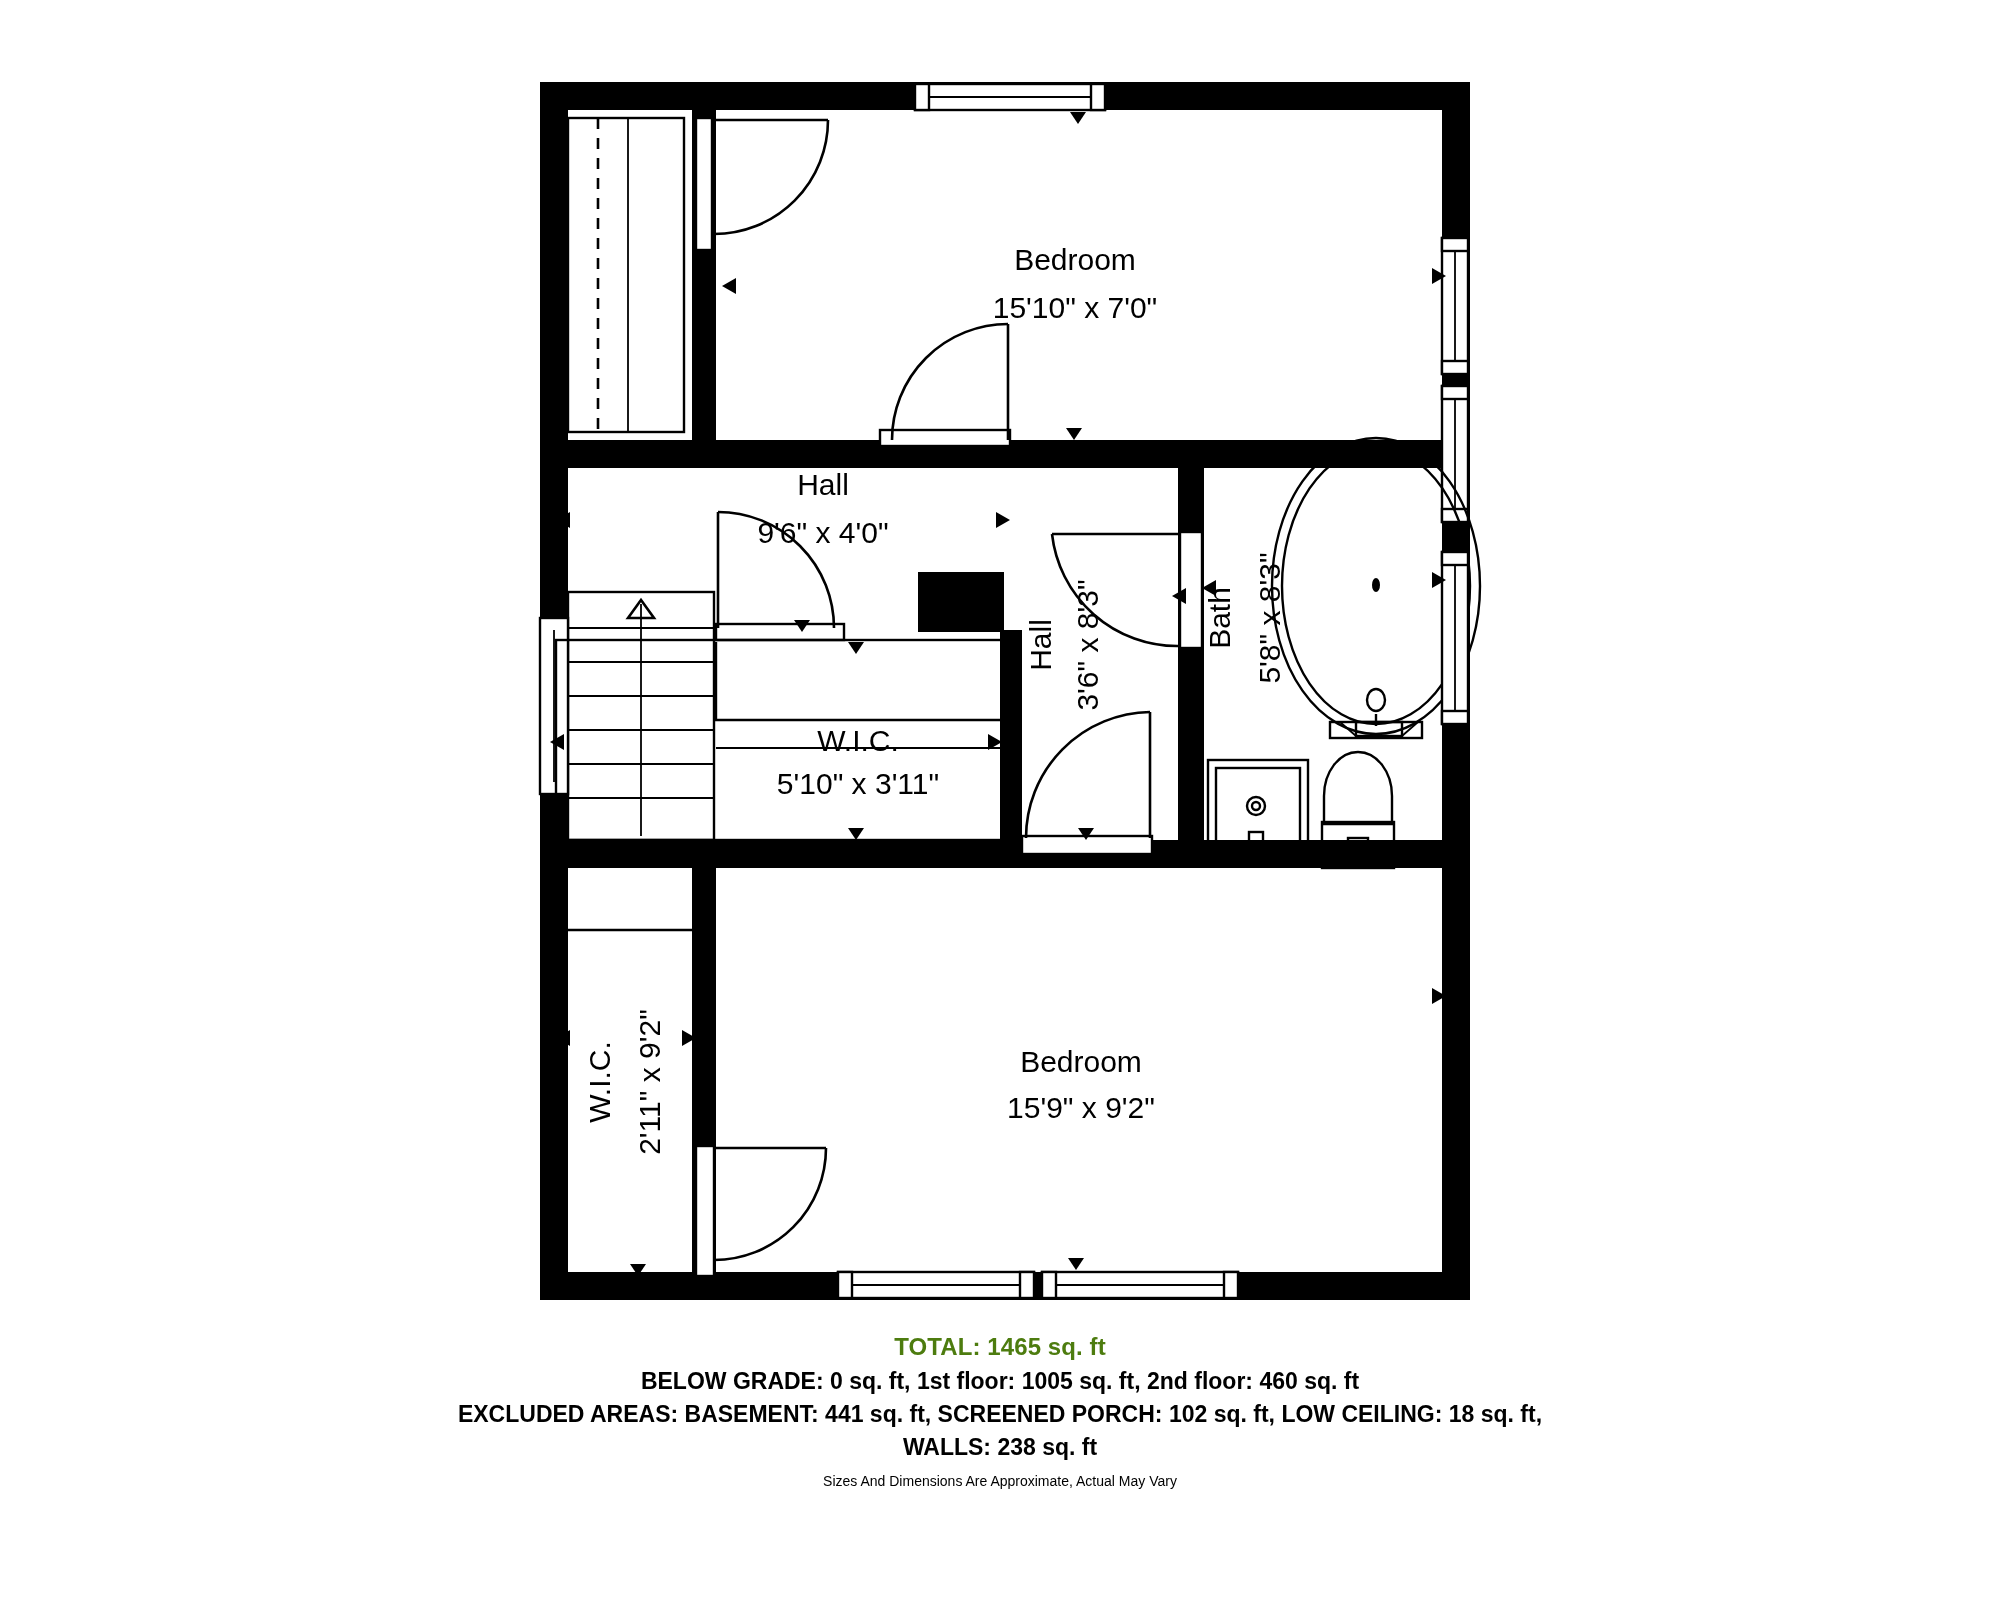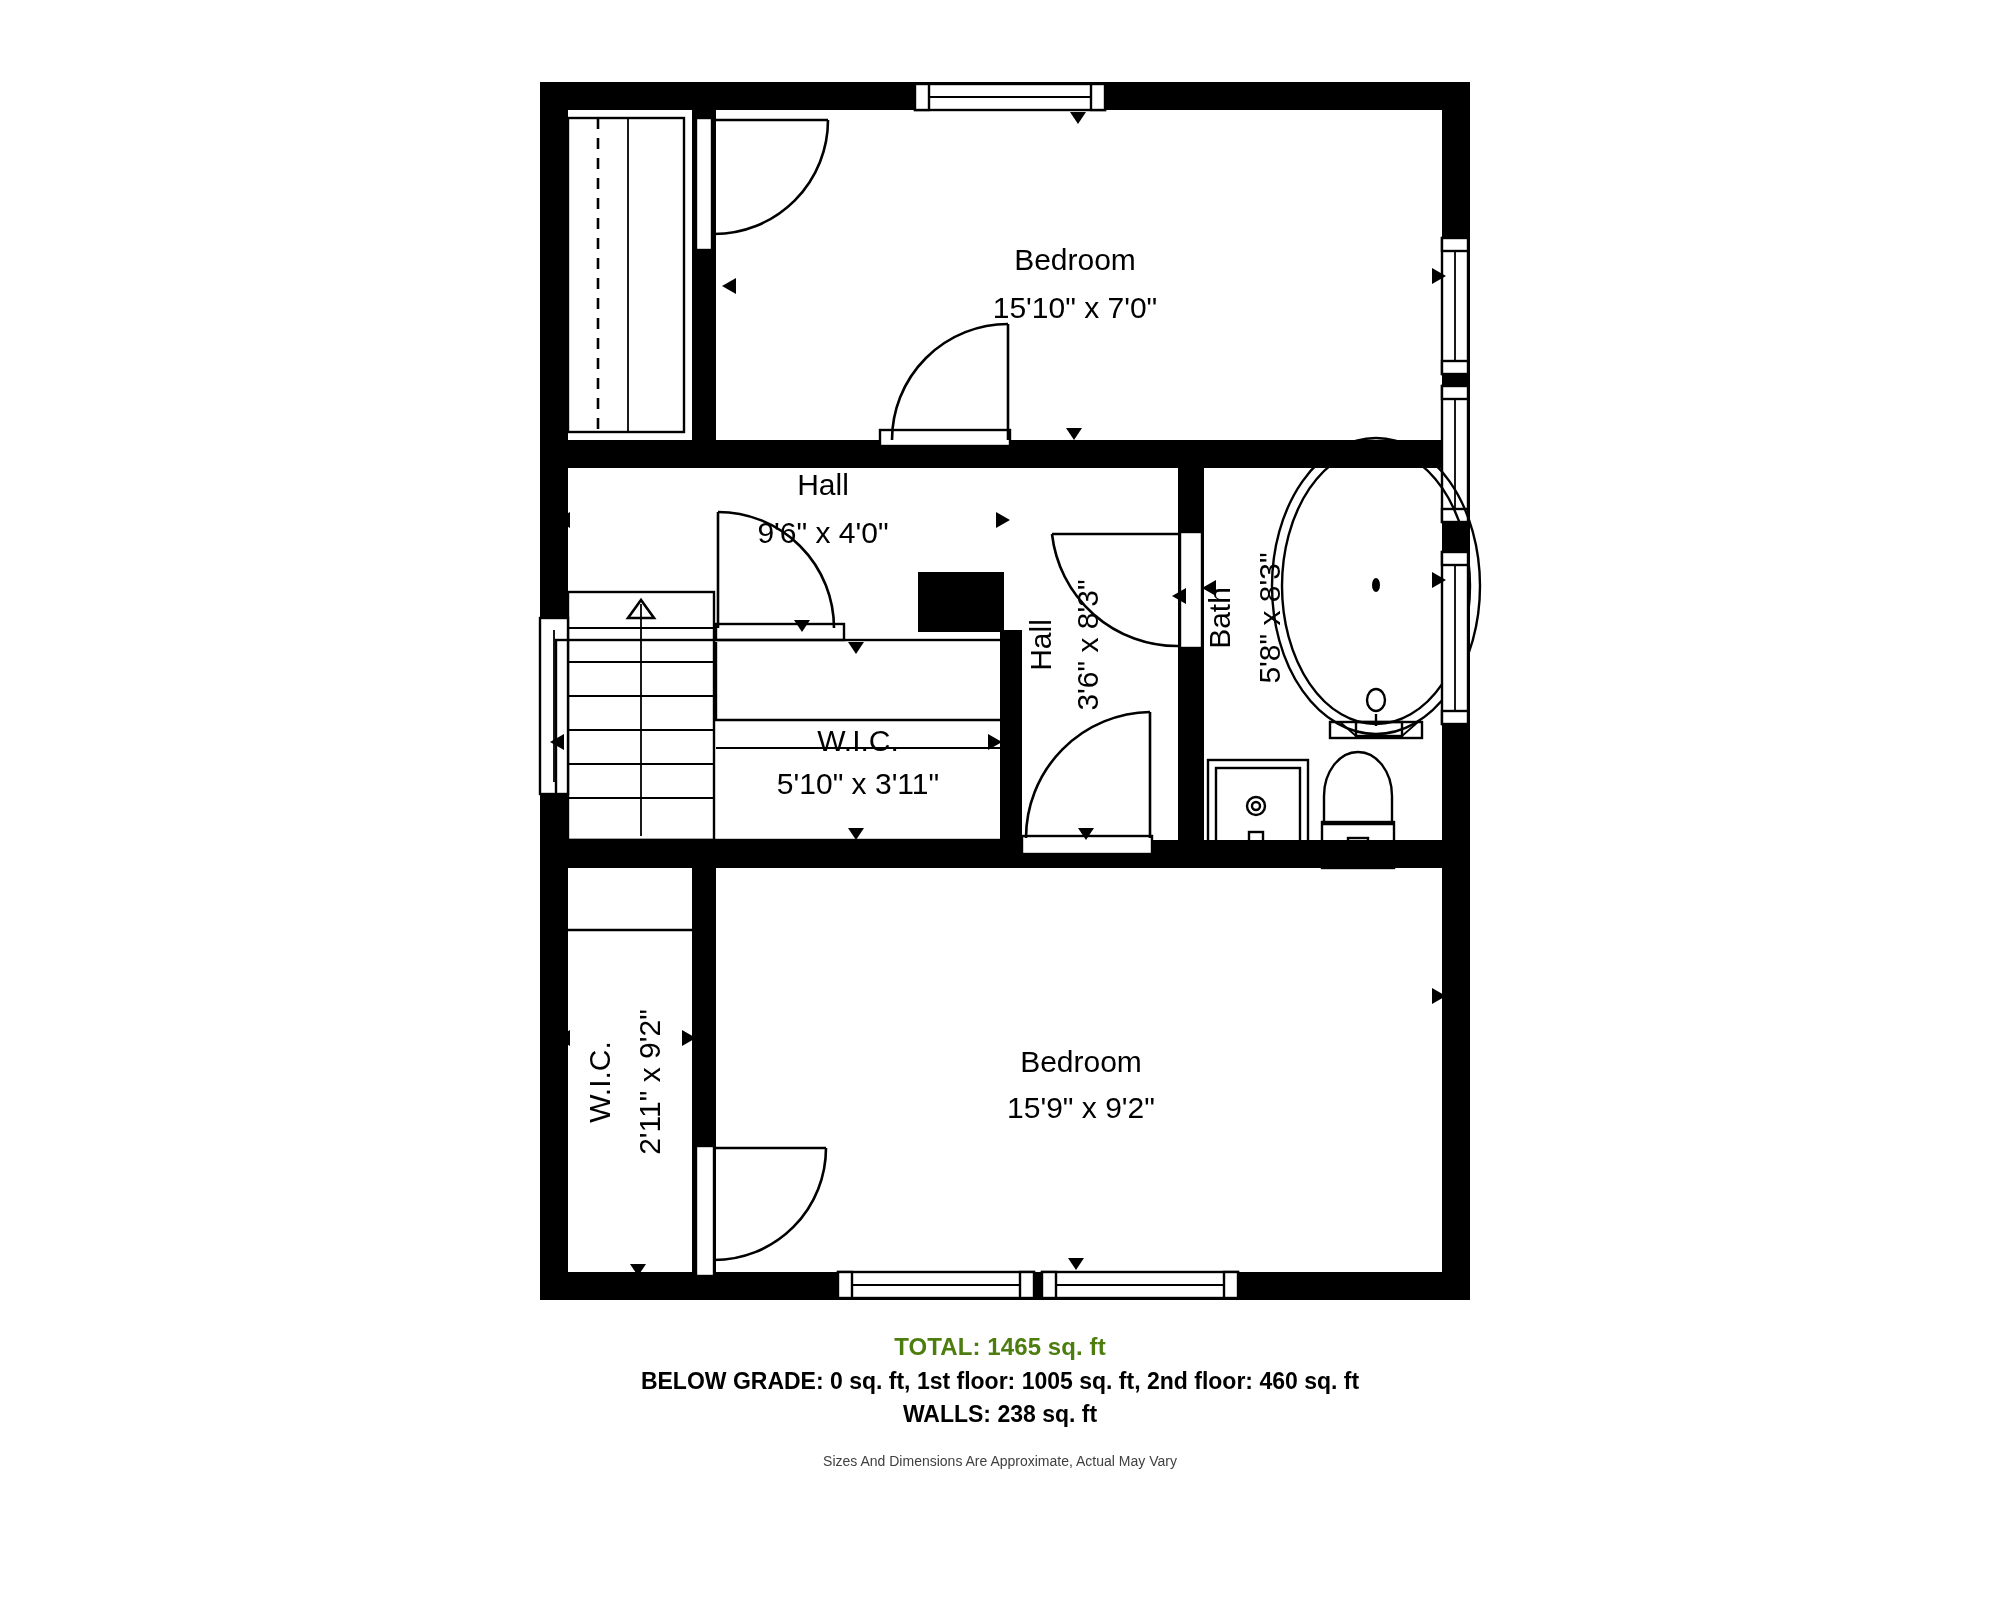--- a/index.html
+++ b/index.html
@@ -88,23 +88,23 @@
     line-height: 1.45;
     letter-spacing: 0.1px;
   }
   #footer .line {
     font-size: 23px;
     color: #000000;
     line-height: 1.45;
     font-weight: bold;
   }
   #footer .disclaimer {
-    margin-top: 22px;
+    margin-top: 8px;
     font-size: 14px;
-    color: #404040;
+    color: #000000;
   }
 </style>
 </head>
 <body>
 
 <div id="page">
 
   <div id="plan-wrap">
     <svg id="floorplan" viewBox="0 0 2000 1340" xmlns="http://www.w3.org/2000/svg">
 
@@ -346,17 +346,18 @@
         <text class="label-text" x="602" y="1082" transform="rotate(-90 602 1082)">W.I.C.</text>
         <text class="label-dim" x="652" y="1082" transform="rotate(-90 652 1082)">2'11" x 9'2"</text>
       </g>
 
     </svg>
   </div>
 
   <div id="footer">
     <div class="total">TOTAL: 1465 sq. ft</div>
     <div class="line">BELOW GRADE: 0 sq. ft, 1st floor: 1005 sq. ft, 2nd floor: 460 sq. ft</div>
+    <div class="line">EXCLUDED AREAS: BASEMENT: 441 sq. ft, SCREENED PORCH: 102 sq. ft, LOW CEILING: 18 sq. ft,</div>
     <div class="line">WALLS: 238 sq. ft</div>
     <div class="disclaimer">Sizes And Dimensions Are Approximate, Actual May Vary</div>
   </div>
 
 </div>
 
 </body></html>

